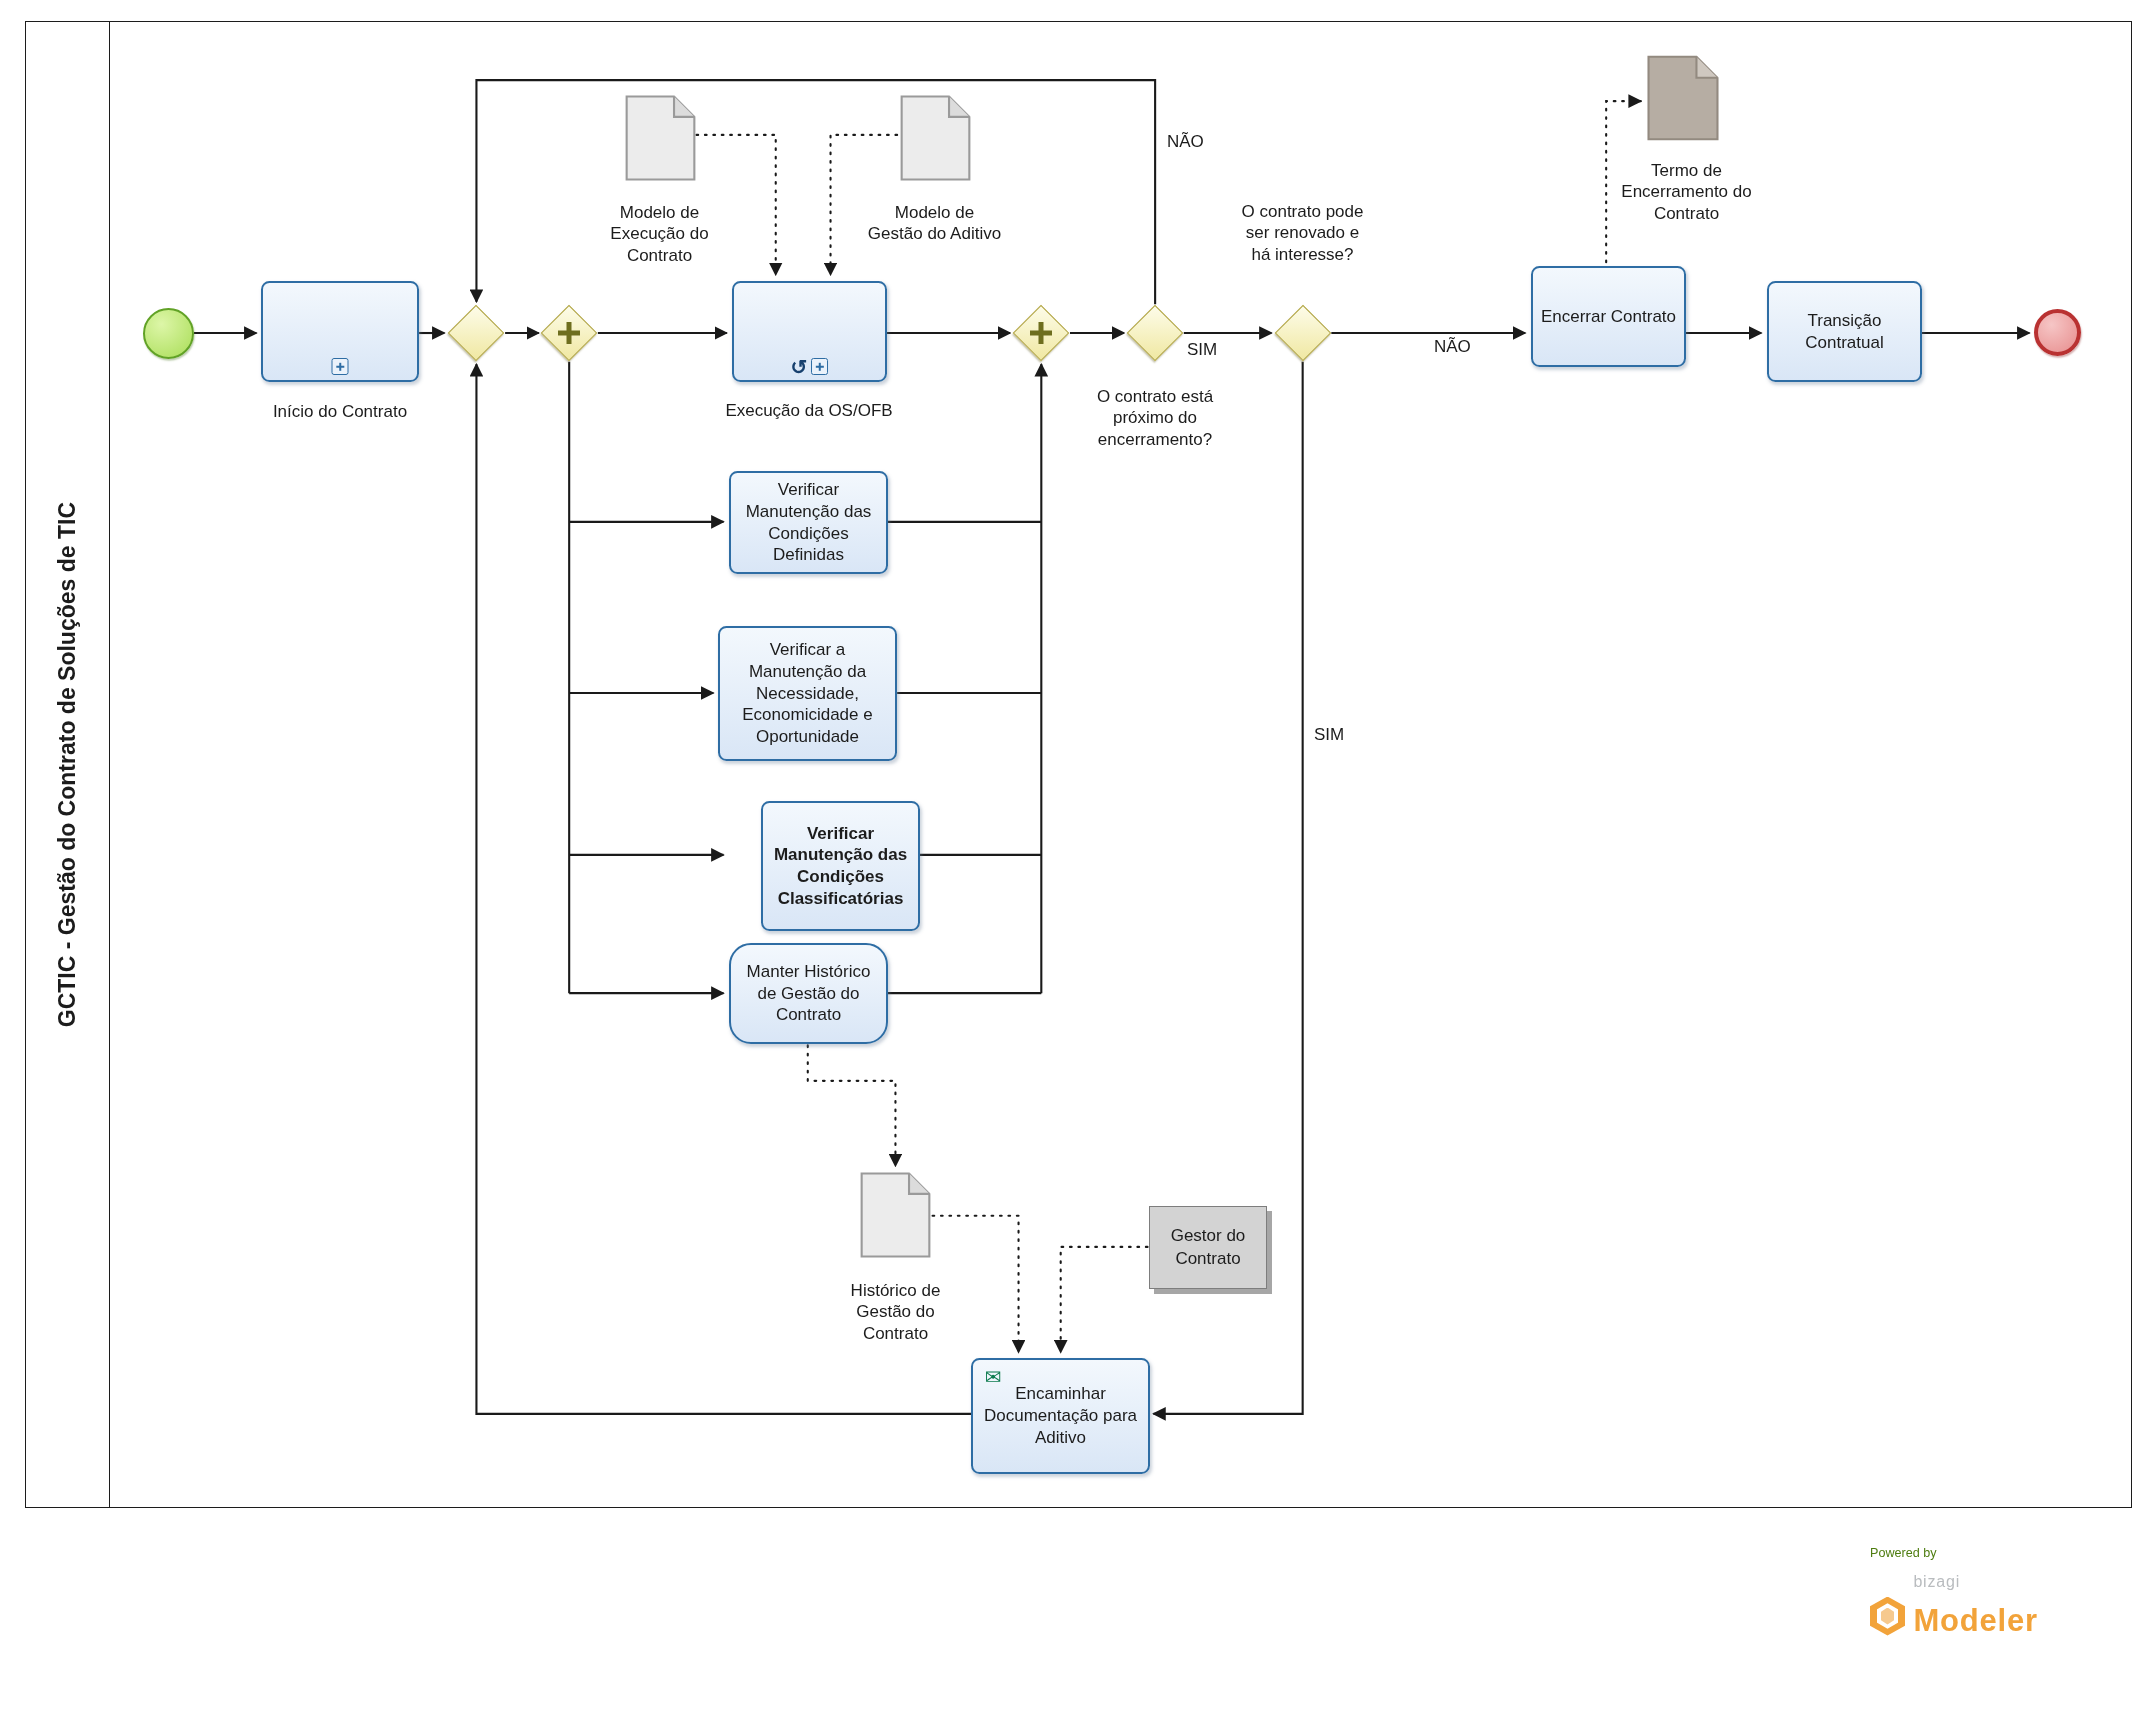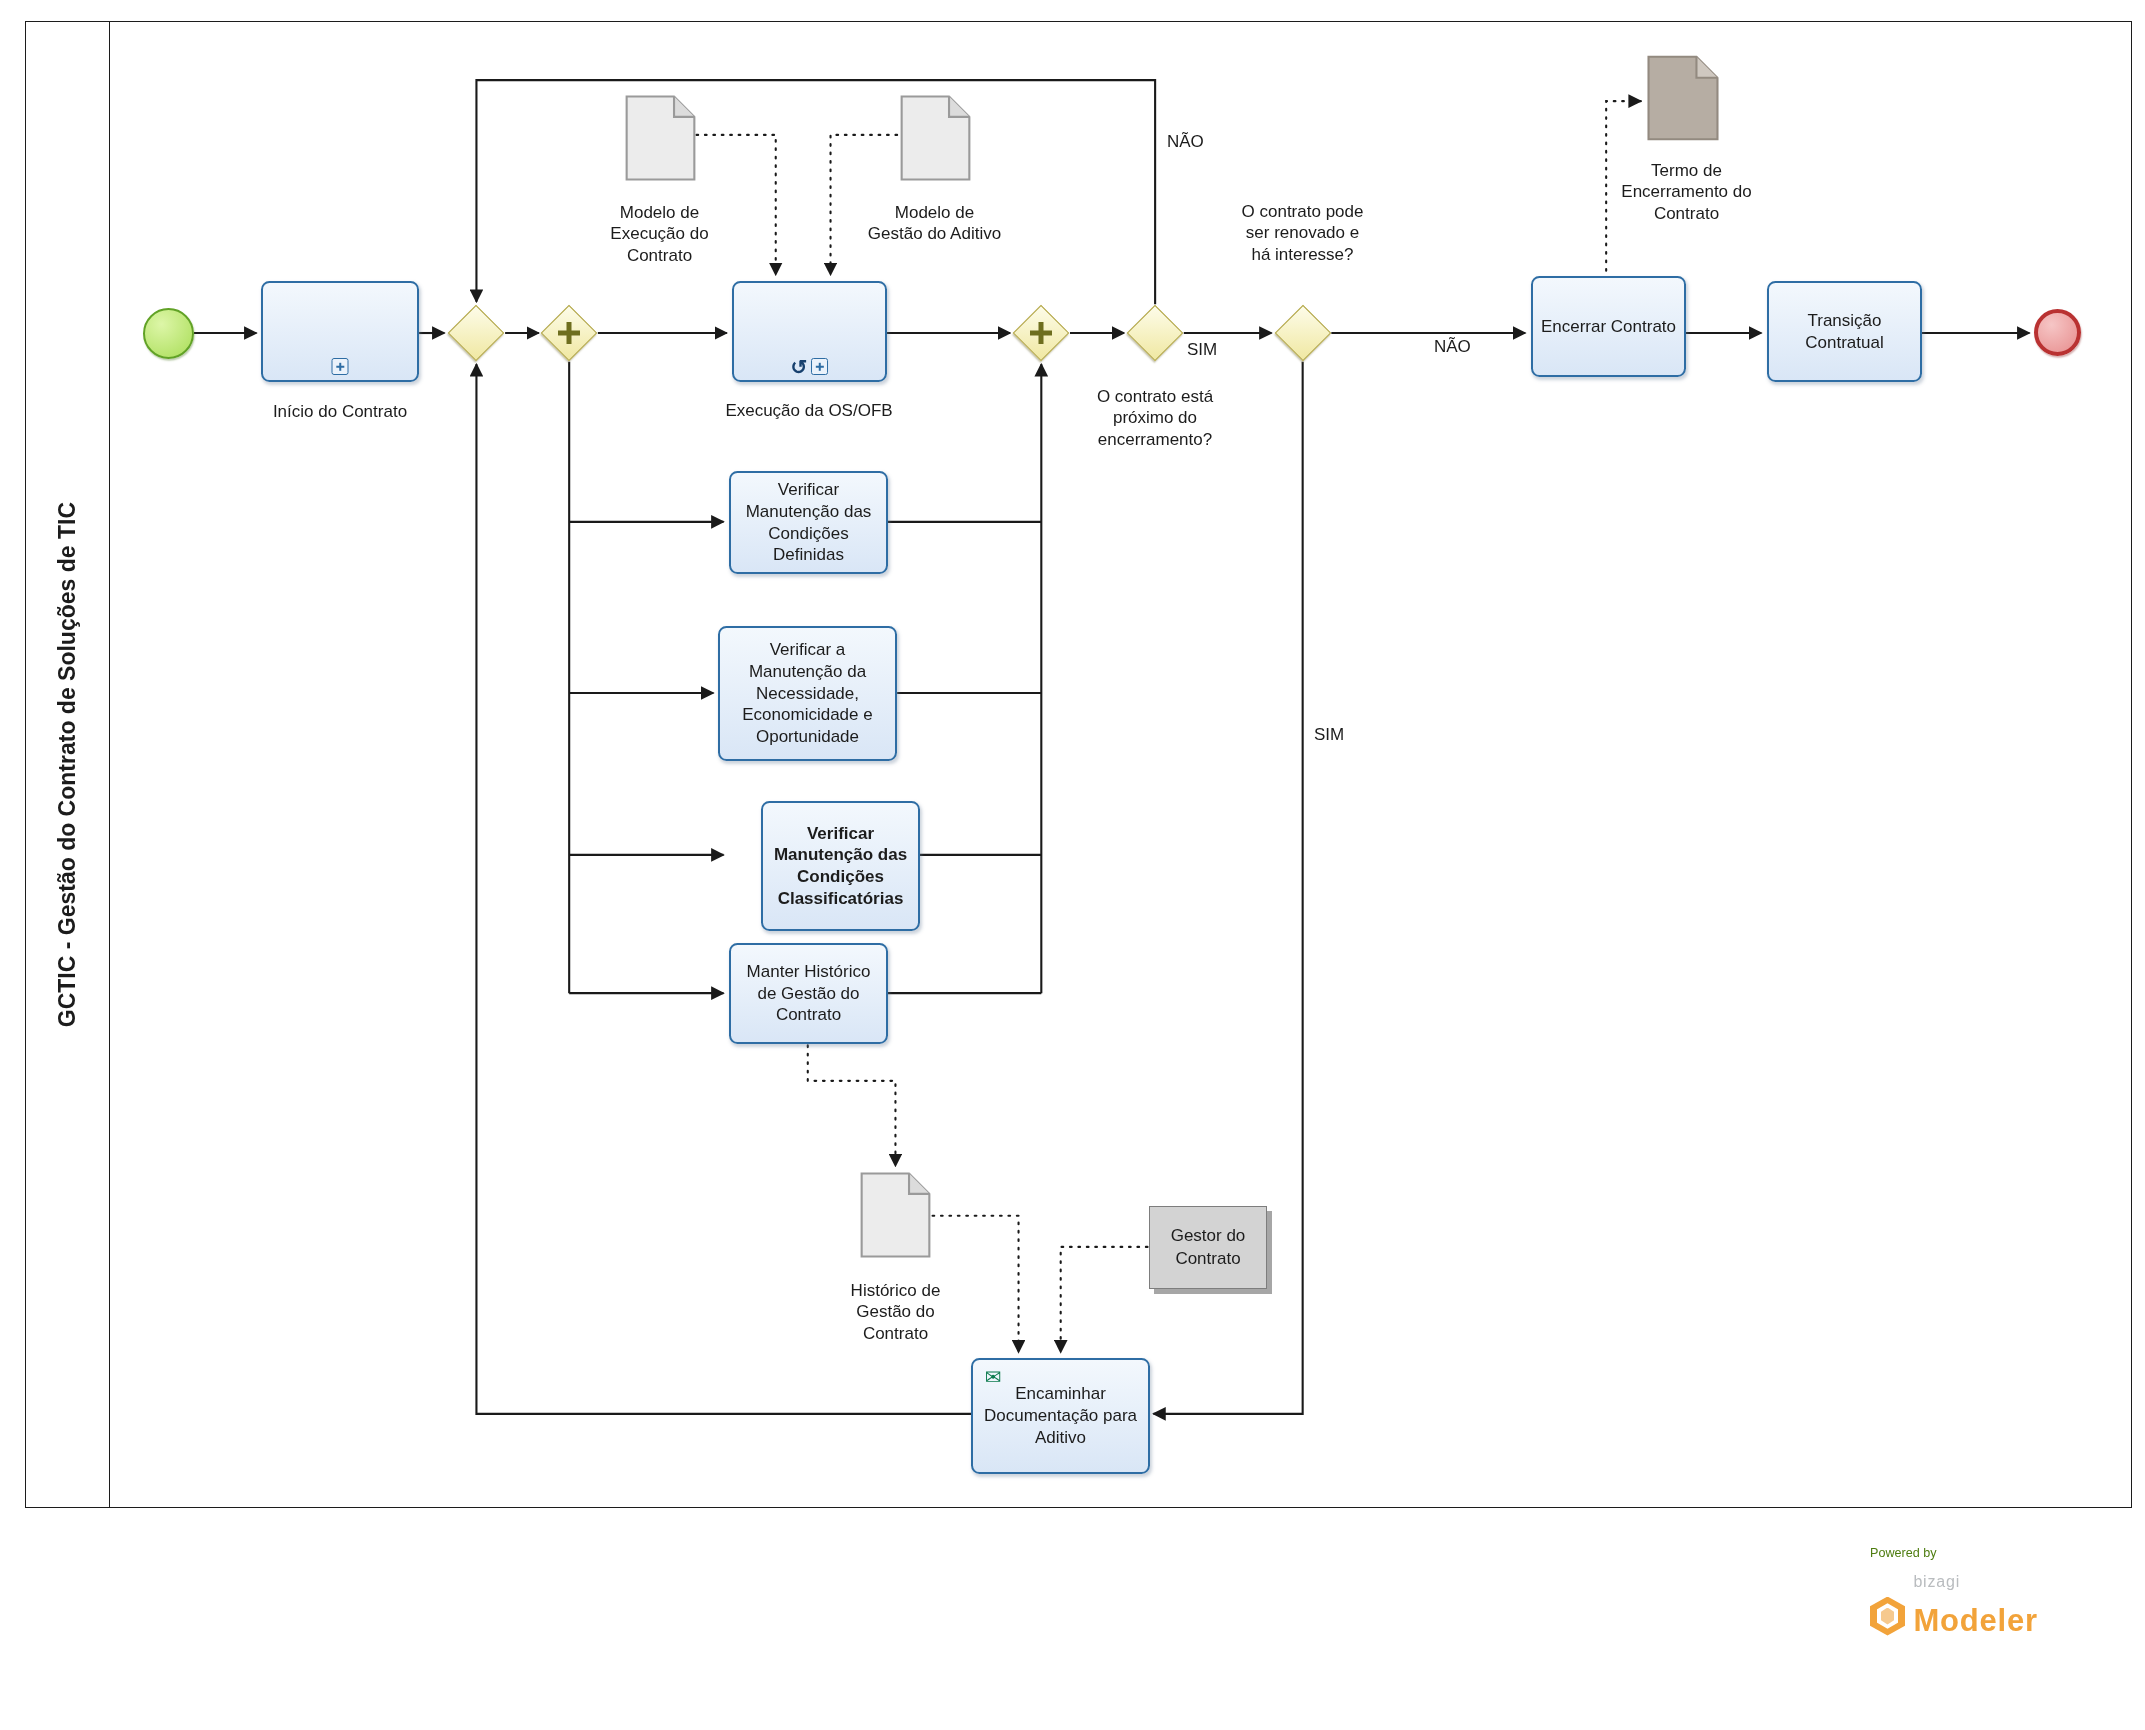--- a/index.html
+++ b/index.html
@@ -130,42 +130,42 @@
   <div class="label" style="left:239px;top:401px;width:202px;">Início do Contrato</div>
 
   <div class="task" style="left:732px;top:281px;width:155px;height:101px;">
     <div class="exec-marks">
       <span class="loop-glyph">↺</span>
       <div class="plusbox"></div>
     </div>
   </div>
   <div class="label" style="left:708px;top:400px;width:202px;">Execução da OS/OFB</div>
 
-  <div class="task" style="left:1531px;top:276px;width:155px;height:101px;">Encerrar Contrato</div>
+  <div class="task" style="left:1531px;top:266px;width:155px;height:101px;">Encerrar Contrato</div>
   <div class="task" style="left:1767px;top:281px;width:155px;height:101px;">Transição Contratual</div>
 
   <div class="gw" style="left:456px;top:313px;"></div>
   <div class="gw" style="left:549px;top:313px;"></div>
   <div class="gw-plus" style="left:549px;top:313px;"></div>
   <div class="gw" style="left:1021px;top:313px;"></div>
   <div class="gw-plus" style="left:1021px;top:313px;"></div>
   <div class="gw" style="left:1135px;top:313px;"></div>
   <div class="gw" style="left:1283px;top:313px;"></div>
 
   <div class="label" style="left:1079px;top:386px;width:152px;">O contrato está próximo do encerramento?</div>
   <div class="label" style="left:1235px;top:201px;width:135px;">O contrato pode ser renovado e há interesse?</div>
   <div class="label left" style="left:1167px;top:131px;width:59px;">NÃO</div>
   <div class="label left" style="left:1187px;top:339px;width:51px;">SIM</div>
   <div class="label left" style="left:1434px;top:336px;width:59px;">NÃO</div>
   <div class="label left" style="left:1314px;top:724px;width:51px;">SIM</div>
 
   <div class="task" style="left:729px;top:471px;width:159px;height:103px;">Verificar Manutenção das Condições Definidas</div>
   <div class="task" style="left:718px;top:626px;width:179px;height:135px;">Verificar a Manutenção da Necessidade, Economicidade e Oportunidade</div>
   <div class="task" style="left:761px;top:801px;width:159px;height:130px;font-weight:bold;">Verificar Manutenção das Condições Classificatórias</div>
-  <div class="task" style="left:729px;top:943px;width:159px;height:101px;">Manter Histórico de Gestão do Contrato</div>
+  <div class="task" style="left:729px;top:943px;width:159px;height:101px;border-radius:22px;">Manter Histórico de Gestão do Contrato</div>
 
   <div class="task" style="left:971px;top:1358px;width:179px;height:116px;">
     <span class="msg-glyph">✉</span>
     <span>Encaminhar Documentação para Aditivo</span>
   </div>
 
   <svg class="doc" style="left:624px;top:94px;" width="73" height="88" viewBox="0 0 86 104">
     <path d="M3 3 H59 L83 27 V101 H3 Z" fill="#ececec" stroke="#9a9a9a" stroke-width="2.5"></path>
     <path d="M59 3 V27 H83" fill="#dcdcdc" stroke="#9a9a9a" stroke-width="2.5"></path>
   </svg>

